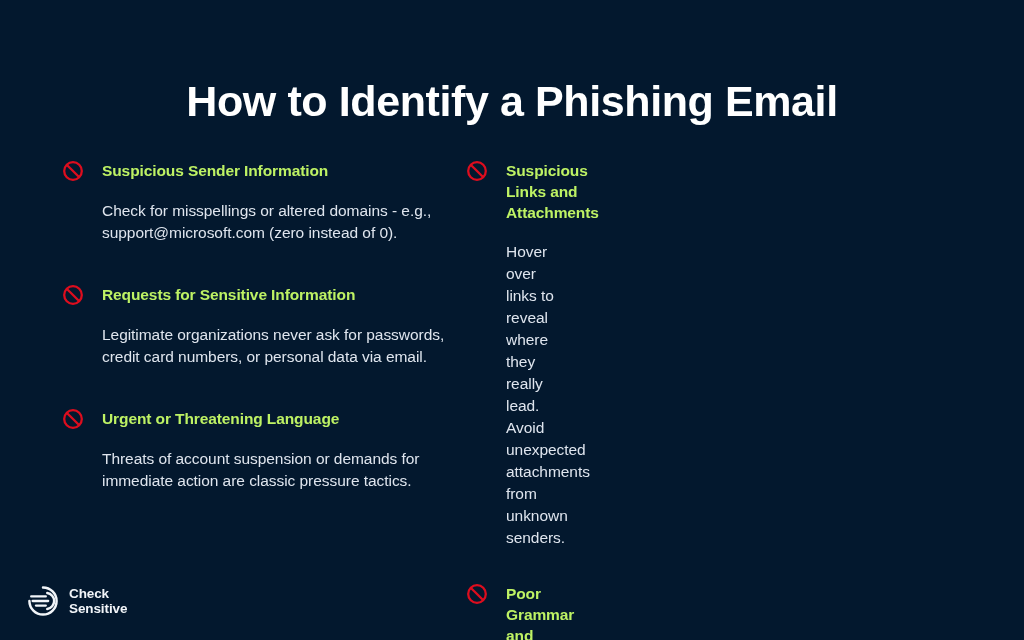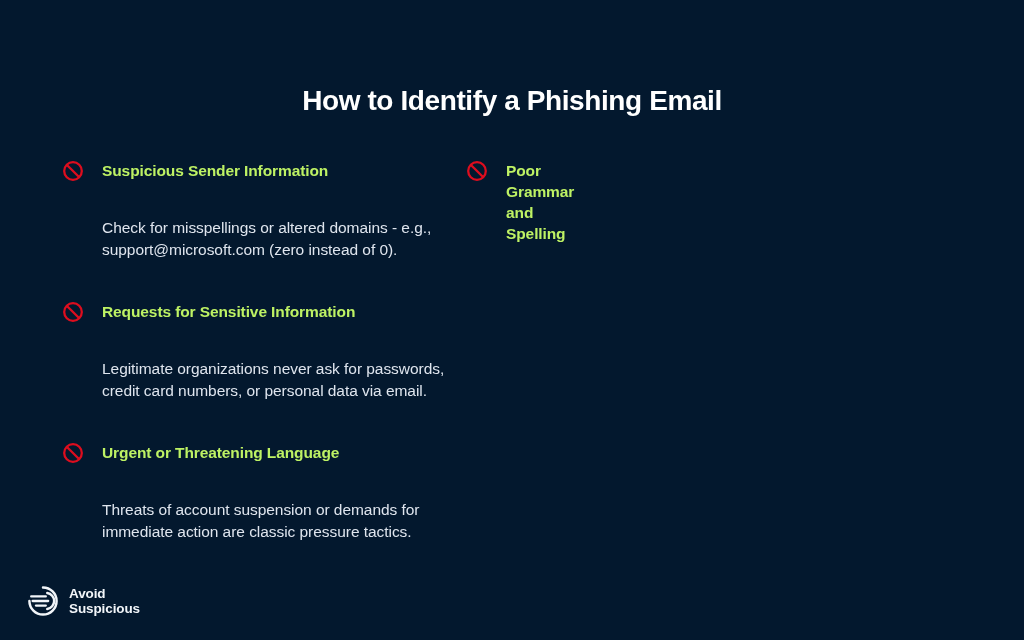--- a/index.html
+++ b/index.html
@@ -21,21 +21,21 @@
     box-sizing: border-box;
   }
 
   
   .title {
     position: absolute;
     top: 74px;
     left: 0;
     width: 1024px;
     text-align: center;
-    font-size: 28px;
+    font-size: 43px;
     line-height: 54px;
     font-weight: bold;
     letter-spacing: -0.4px;
     color: #ffffff;
   }
 
   
   .columns {
     position: absolute;
     top: 160px;
@@ -88,21 +88,21 @@
 
   .tip-title {
     font-size: 15.5px;
     line-height: 21px;
     font-weight: bold;
     color: #bef264;
     letter-spacing: -0.1px;
   }
 
   .tip-body {
-    margin-top: 35px;
+    margin-top: 18px;
     margin-left: 40px;
     font-size: 15.5px;
     line-height: 22px;
     color: #dfe5ee;
     letter-spacing: -0.05px;
     max-width: 400px;
   }
   .column.right .tip-body { max-width: 400px; }
 
   
@@ -178,20 +178,30 @@
           </div>
           <div class="tip-body">Threats of account suspension or demands for immediate action are classic pressure tactics.</div>
         </div>
 
       </div>
     </div>
 
     <div class="column right">
       <div class="tip-list">
 
+        <div class="tip">
+          <div class="tip-head">
+            <svg class="ban-icon" viewBox="0 0 24 24">
+              <circle cx="12" cy="12" r="9.6" fill="none" stroke="#dd0d1e" stroke-width="2.5"></circle>
+              <line x1="5.4" y1="5.4" x2="18.6" y2="18.6" stroke="#dd0d1e" stroke-width="2.5"></line>
+            </svg>
+            <div class="tip-title">Suspicious Links and Attachments</div>
+          </div>
+          <div class="tip-body">Hover over links to reveal where they really lead. Avoid unexpected attachments from unknown senders.</div>
+        </div>
 
         <div class="tip">
           <div class="tip-head">
             <svg class="ban-icon" viewBox="0 0 24 24">
               <circle cx="12" cy="12" r="9.6" fill="none" stroke="#dd0d1e" stroke-width="2.5"></circle>
               <line x1="5.4" y1="5.4" x2="18.6" y2="18.6" stroke="#dd0d1e" stroke-width="2.5"></line>
             </svg>
             <div class="tip-title">Poor Grammar and Spelling</div>
           </div>
 
@@ -204,18 +214,18 @@
 
   <div class="logo">
     <svg class="logo-mark" viewBox="0 0 36 36">
       <path d="M18 3.6 a14.4 14.4 0 1 1 0 28.8 a14.4 14.4 0 0 1 -14.4 -14.4" fill="none" stroke="#f2f5f9" stroke-width="2.6" stroke-linecap="round"></path>
       <path d="M22.5 9.5 a8.6 8.6 0 0 1 0 17" fill="none" stroke="#f2f5f9" stroke-width="2.6" stroke-linecap="round"></path>
       <line x1="5.5" y1="13.2" x2="21" y2="13.2" stroke="#f2f5f9" stroke-width="2.4" stroke-linecap="round"></line>
       <line x1="7.0" y1="18.0" x2="23.5" y2="18.0" stroke="#f2f5f9" stroke-width="2.4" stroke-linecap="round"></line>
       <line x1="10.5" y1="22.8" x2="21" y2="22.8" stroke="#f2f5f9" stroke-width="2.4" stroke-linecap="round"></line>
     </svg>
     <div>
-      <div class="logo-text">Avoid</div>
-      <div class="logo-text">Suspicious</div>
+      <div class="logo-text">Check</div>
+      <div class="logo-text">Sensitive</div>
     </div>
   </div>
 
 </div>
 
 </body></html>

